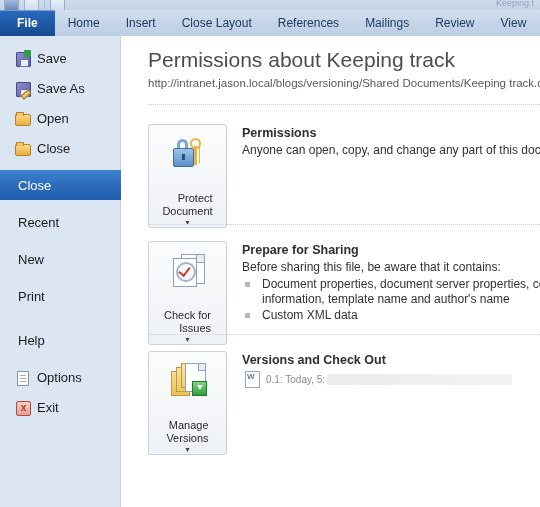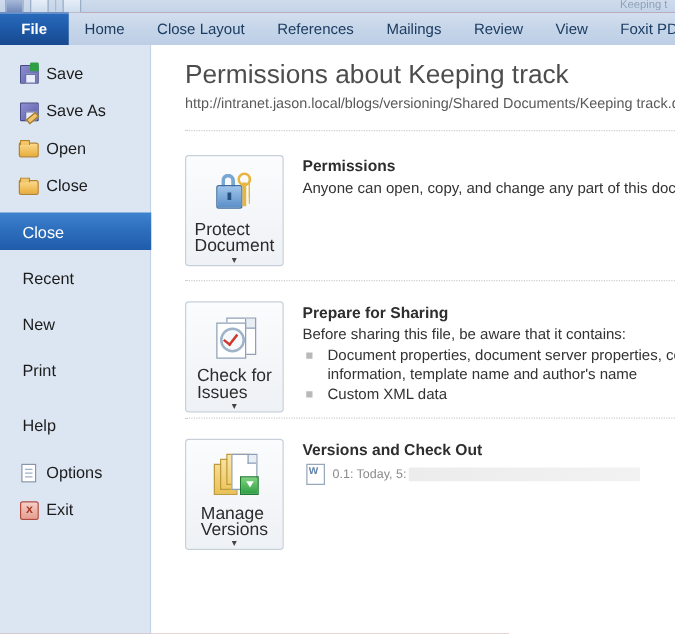--- a/index.html
+++ b/index.html
@@ -9,21 +9,21 @@
   }
   body {
     font-family: "Liberation Sans", sans-serif;
     -webkit-font-smoothing: antialiased;
   }
   #app {
     position: relative;
     width: 540px;
     height: 507px;
     overflow: hidden;
-    background: #7f1d1d;
+    background: #fef9c3;
   }
 
   
   .titlebar {
     position: absolute;
     left: 0; top: 0;
     width: 540px; height: 10px;
     background: linear-gradient(to bottom, #cfdcec 0%, #c3d3e8 100%);
     overflow: hidden;
   }
@@ -229,25 +229,25 @@
     display: flex;
     flex-direction: column;
     align-items: center;
     justify-content: flex-start;
     padding-top: 9px;
     box-sizing: border-box;
     cursor: default;
     flex: 0 0 79px;
   }
   .bigbtn .btn-label {
-    margin-top: 7px;
-    font-size: 14px;
+    margin-top: 22px;
+    font-size: 11px;
     line-height: 13px;
     color: #2b2b2b;
-    text-align: left;
+    text-align: right;
     white-space: pre-line;
   }
   .bigbtn .caret { font-size: 8px; color:#444; }
 
   .sec-body {
     margin-left: 15px;
     padding-top: 2px;
     flex: 1 1 auto;
     min-width: 0;
   }
@@ -417,20 +417,21 @@
       <div class="qat-sep"></div>
       <div class="qat-btn"></div>
     </div>
     <div class="titlebar-caption">Keeping t</div>
   </div>
 
   <div class="ribbon">
     <div class="tabs">
       <div class="tab file">File</div>
       <div class="tab">Home</div>
+      <div class="tab">Insert</div>
       <div class="tab">Close Layout</div>
       <div class="tab">References</div>
       <div class="tab">Mailings</div>
       <div class="tab">Review</div>
       <div class="tab">View</div>
       <div class="tab">Foxit PD</div>
     </div>
   </div>
 
   <div class="backstage">

